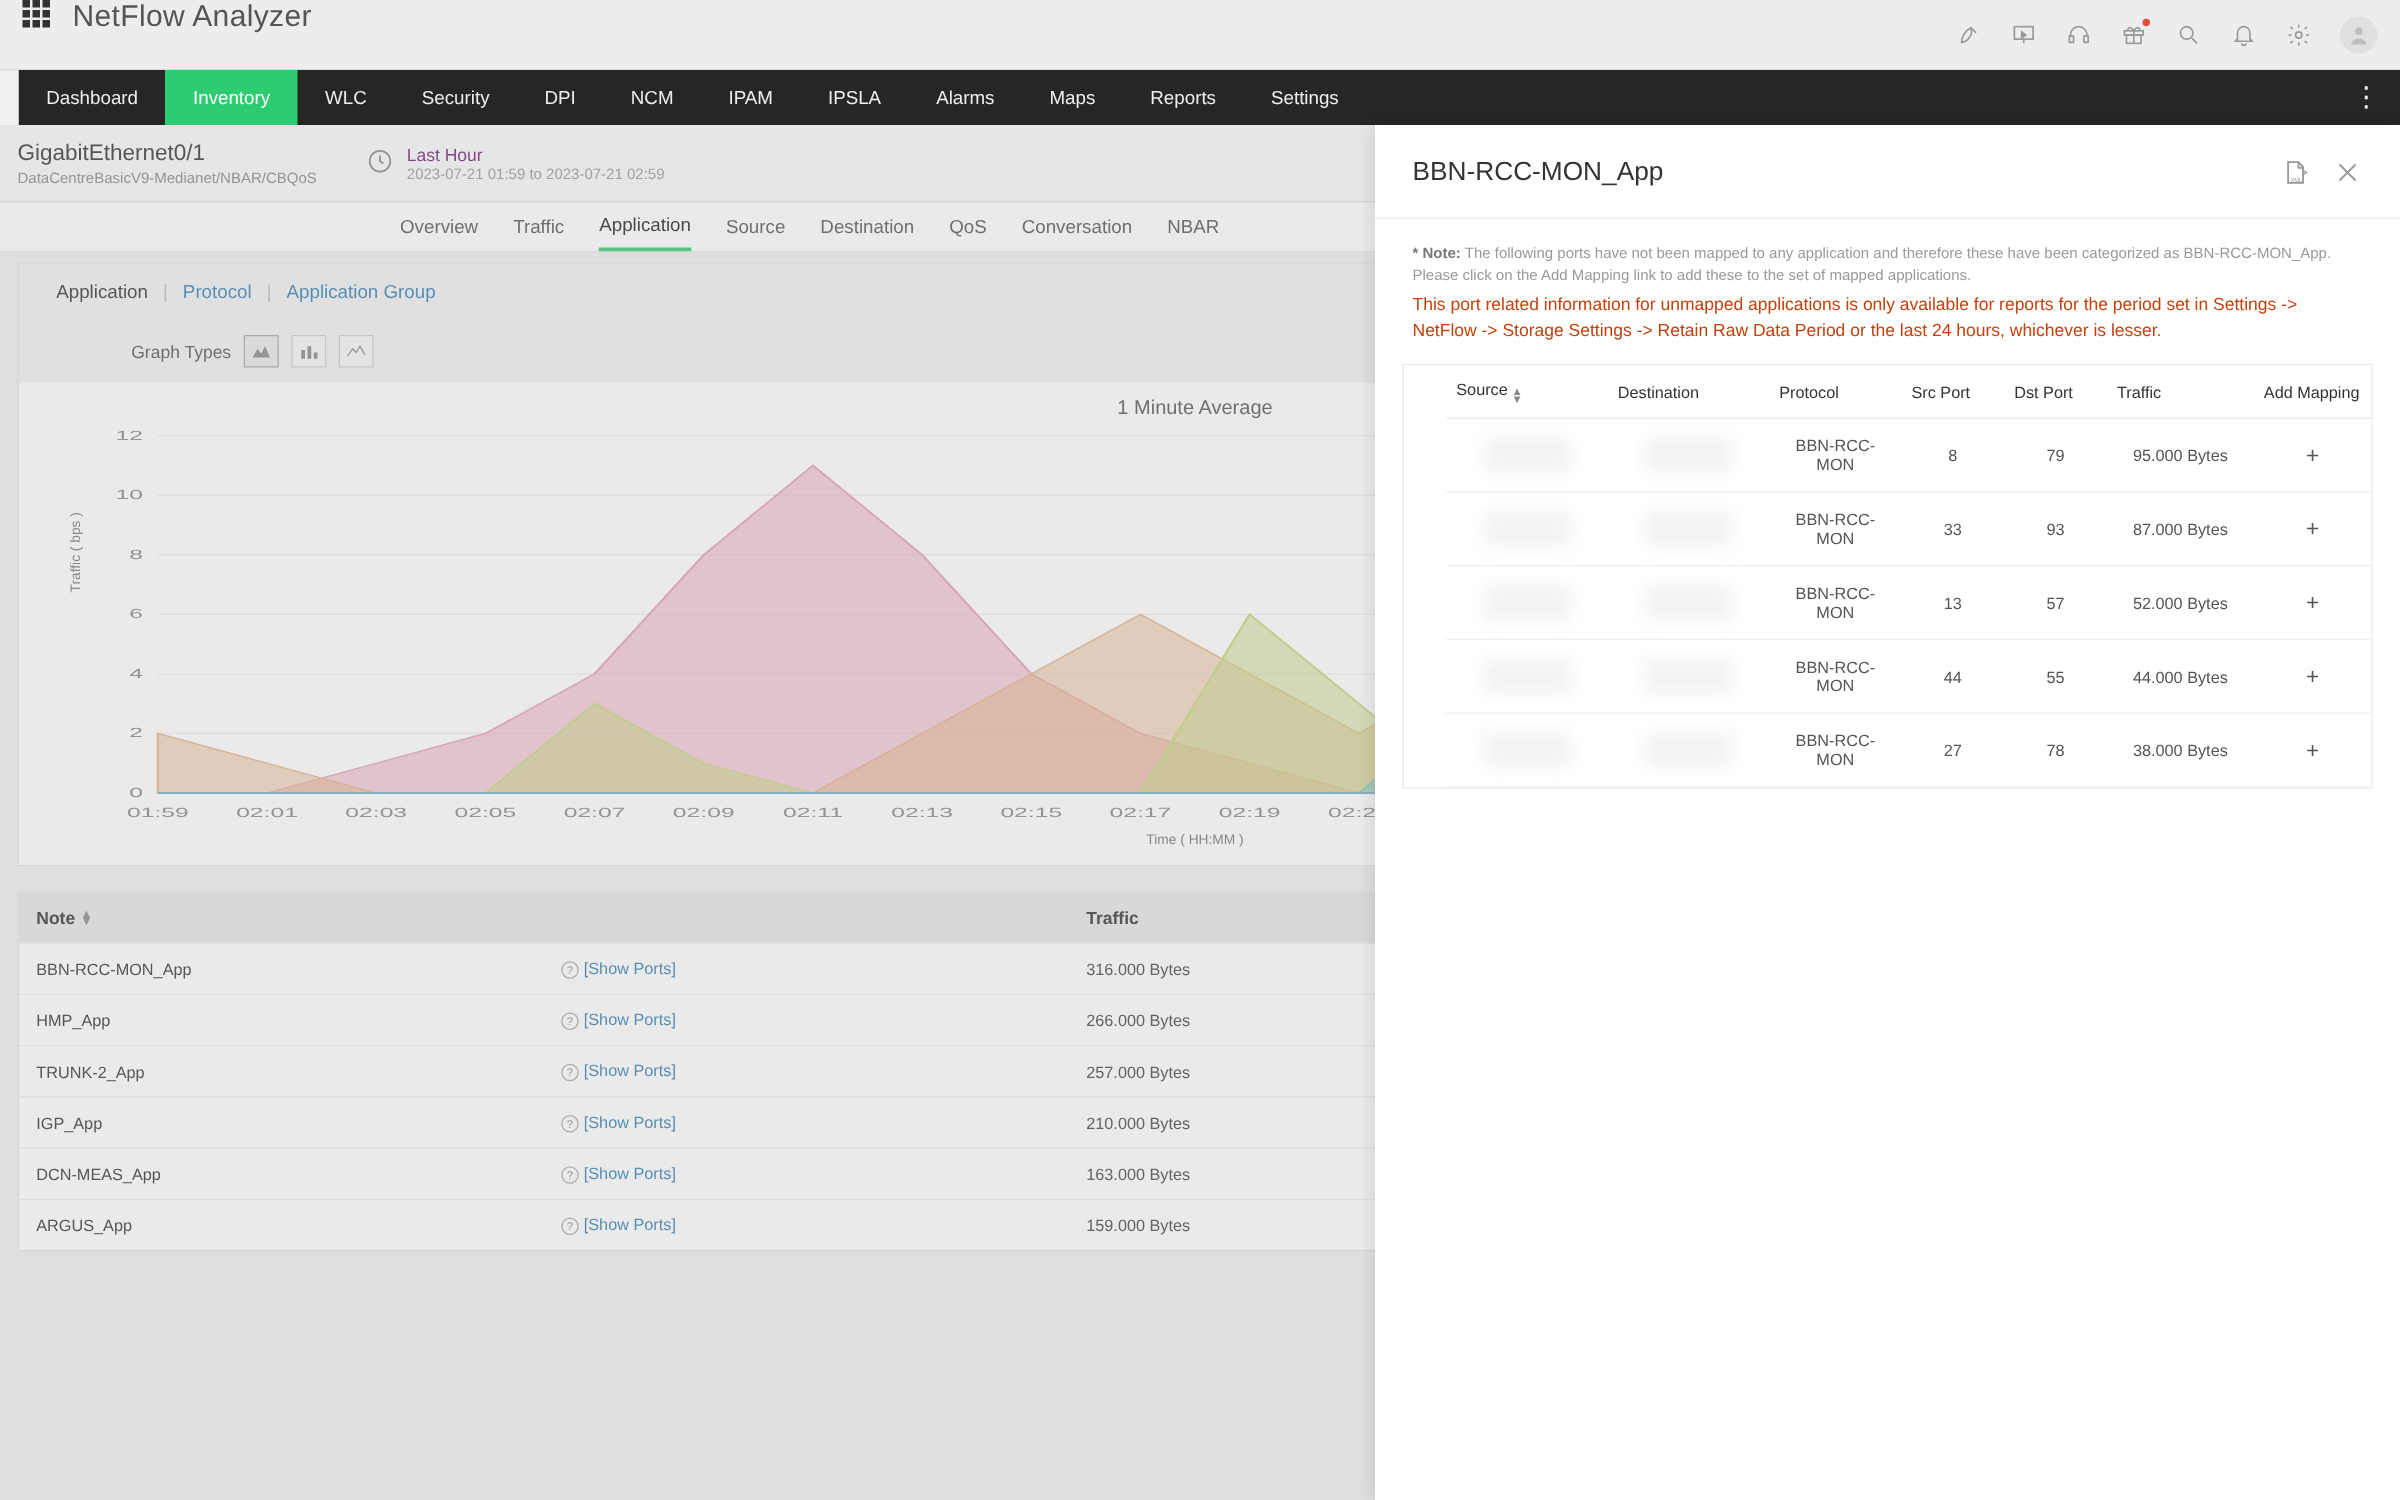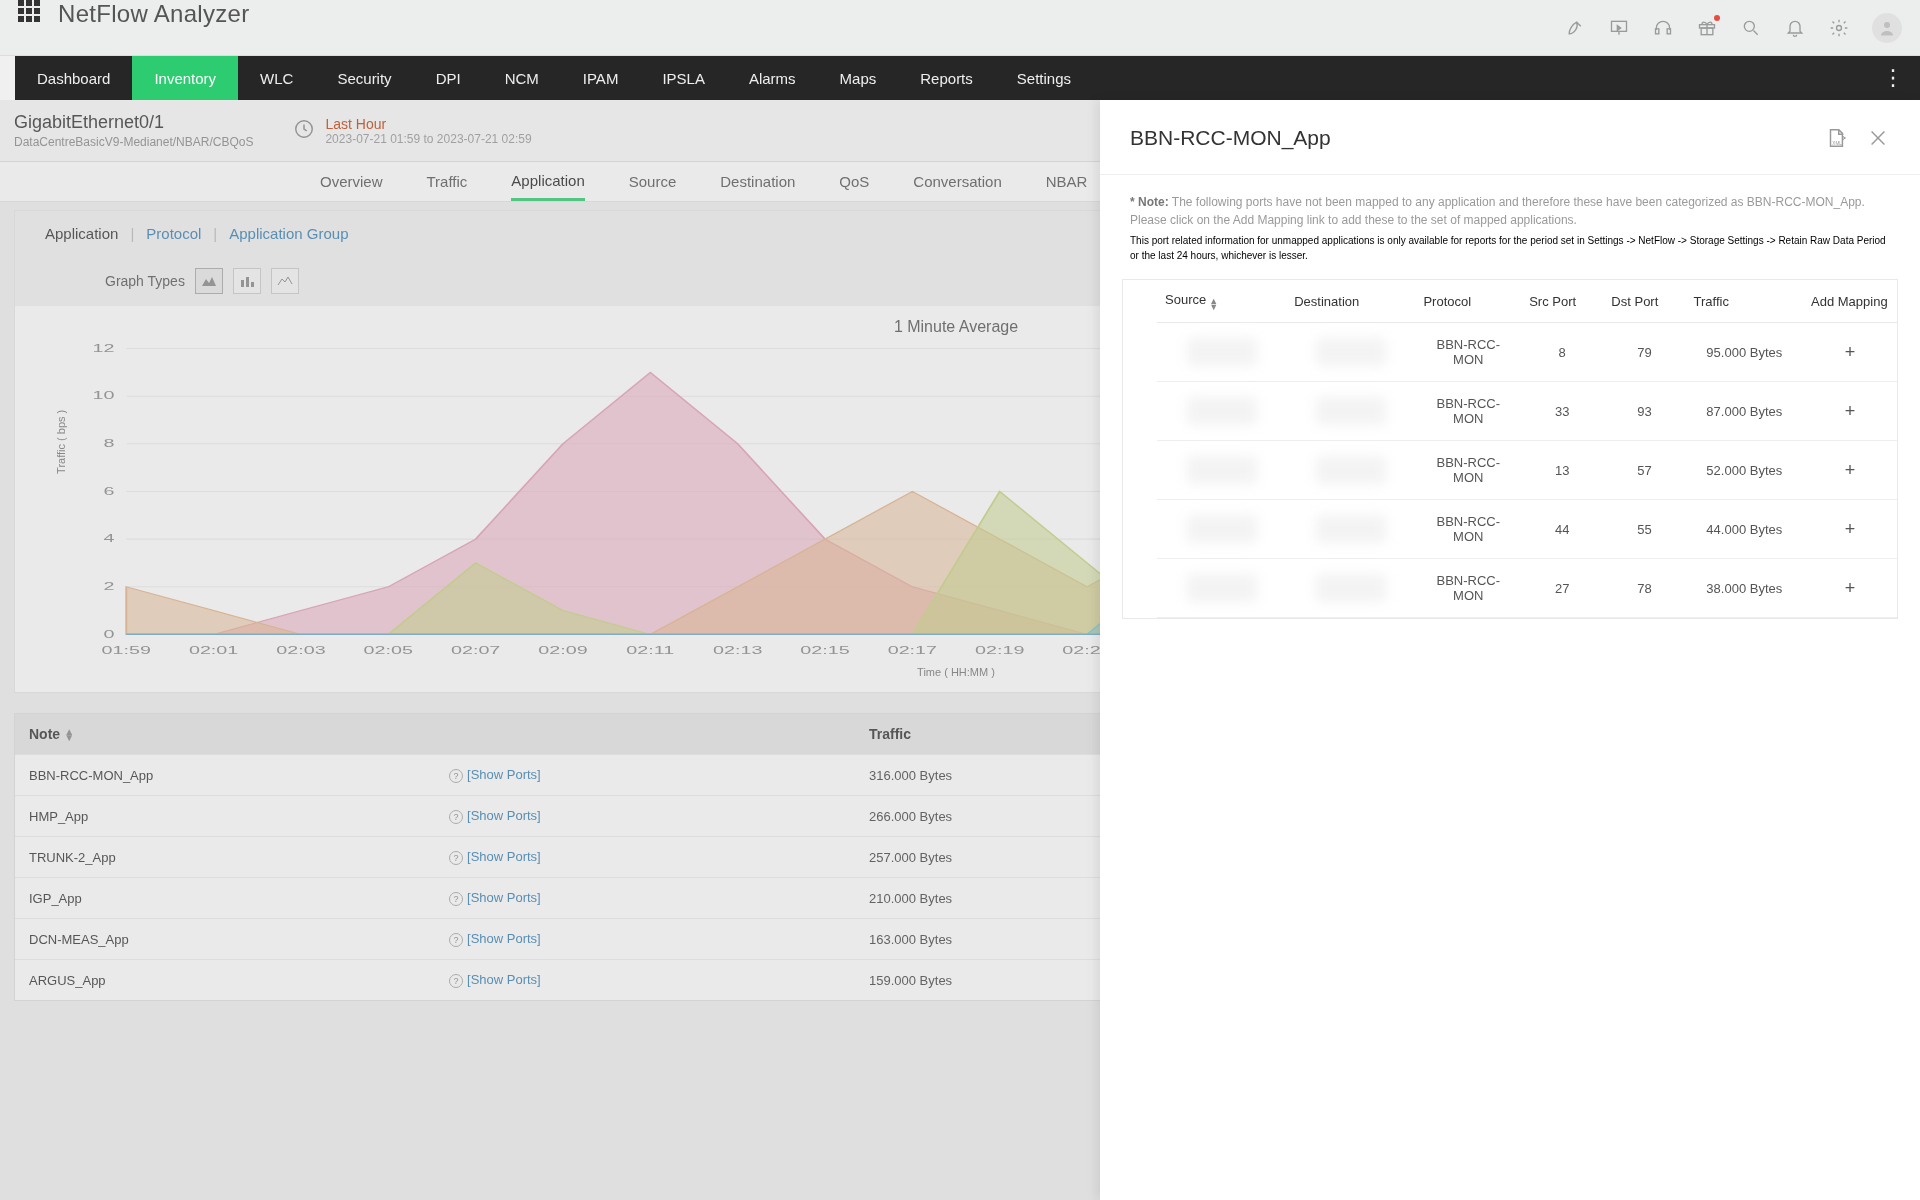--- a/index.html
+++ b/index.html
@@ -21,25 +21,25 @@
 .nav-item { color:#eee; padding:0 22px; display:flex; align-items:center; cursor:pointer; font-size:15px; }
 .nav-item.active { background:#2ecc71; color:#fff; }
 .nav-more { margin-left:auto; color:#eee; display:flex; align-items:center; padding:0 16px; cursor:pointer; font-size:22px; }
 
 
 .context { height:62px; background:#fafafa; border-bottom:1px solid #e0e0e0; display:flex; align-items:center; padding:0 14px 0 14px; }
 .ctx-left .title { font-size:18px; color:#333; }
 .ctx-left .path { font-size:12px; color:#888; margin-top:2px; }
 .ctx-time { display:flex; align-items:center; gap:10px; margin-left:40px; color:#777; }
 .ctx-time .clock svg{ width:22px; height:22px; stroke:#888; fill:none; stroke-width:1.6;}
-.ctx-time .rng .big{ font-size:14px; color:#c2410c;}
+.ctx-time .rng .big{ font-size:14px; color:#701a75;}
 .ctx-time .rng .small{ font-size:12px; color:#999;}
 
 
-.subtabs { height:40px; background:#fff; border-bottom:1px solid #e5e5e5; display:flex; align-items:center; gap:44px; padding-left:320px; }
+.subtabs { height:40px; background:#fff; border-bottom:1px solid #e5e5e5; display:flex; align-items:center; gap:28px; padding-left:320px; }
 .subtabs .tab { font-size:15px; color:#555; cursor:pointer; padding:9px 0; }
 .subtabs .tab.active { color:#222; border-bottom:3px solid #2ecc71; margin-bottom:-1px; }
 
 
 .pillrow { background:#f2f2f2; padding:14px 24px 8px; margin:8px 14px 0; border:1px solid #e6e6e6; border-bottom:none;}
 .pillgroup { display:flex; align-items:center; gap:12px; font-size:15px; padding:0 6px;}
 .pillgroup .sep { color:#bbb; }
 .pillgroup .p-active { color:#333; }
 .pillgroup .p-link { color:#3580b5; cursor:pointer; }
 
@@ -73,21 +73,21 @@
 
 
 .panel{ position:absolute; top:100px; right:0; width:820px; bottom:0; background:#fff; box-shadow:-4px 0 10px rgba(0,0,0,.08); display:flex; flex-direction:column;}
 .panel-hdr{ padding:26px 30px 24px; display:flex; align-items:center; border-bottom:1px solid #eee;}
 .panel-hdr h2{ font-size:21px; font-weight:500; color:#333;}
 .panel-hdr .icons{ margin-left:auto; display:flex; gap:18px; color:#999;}
 .panel-hdr .icons .pico{ width:24px; height:24px; cursor:pointer; display:flex;align-items:center;justify-content:center;}
 .panel-hdr .icons svg{width:22px;height:22px;stroke:#999;fill:none;stroke-width:1.6;}
 .panel-note{ font-size:12px; color:#9a9a9a; padding:18px 30px 4px; line-height:1.5; }
 .panel-note b{ color:#777; font-weight:600;}
-.panel-note2{ font-size:10px; color:#000000; padding:0 30px 16px; line-height:1.5;}
+.panel-note2{ font-size:14px; color:#c2410c; padding:0 30px 16px; line-height:1.5;}
 .ptable{ border:1px solid #e9e9e9; margin:0 22px; }
 .ptable .prow{ display:grid; grid-template-columns:1.1fr 1.1fr .9fr .7fr .7fr 1fr .8fr; align-items:center; font-size:13px;margin-left:34px;}
 .ptable .phdr{ border-bottom:1px solid #e9e9e9; color:#333; font-weight:500;}
 .ptable .phdr div{ padding:12px 8px;}
 .ptable .pbody .prow{ border-bottom:1px solid #eee;}
 .ptable .pbody .prow div{ padding:14px 8px; color:#555; text-align:center;}
 .ptable .pbody .prow div:first-child, .ptable .pbody .prow div:nth-child(2){ text-align:left;}
 .blur{ filter:blur(6px); color:#ccc !important; background:linear-gradient(#f3f3f3,#f3f3f3); border-radius:4px; width:70px; height:20px; margin:0 auto;}
 .addbtn{ color:#888; font-size:18px; cursor:pointer;}
 

